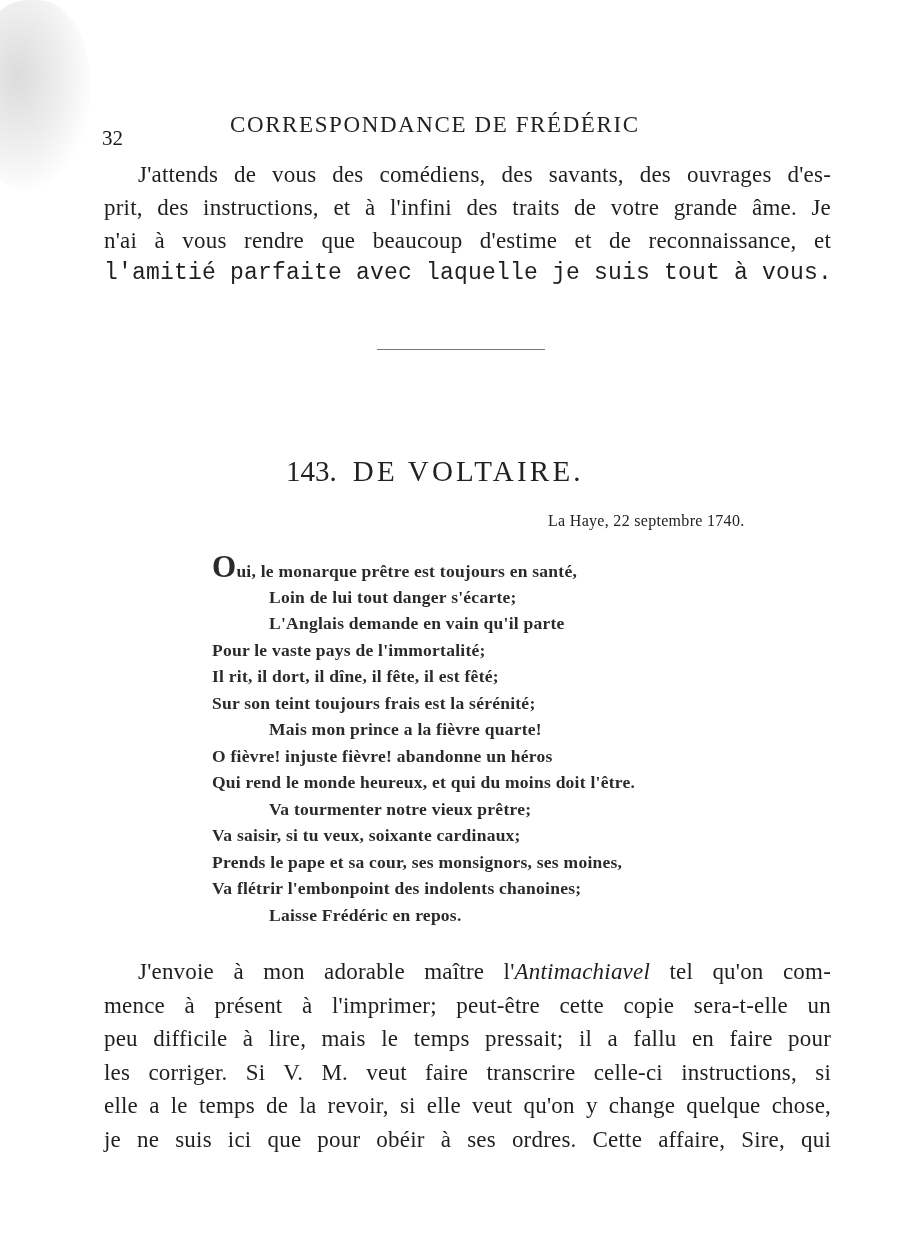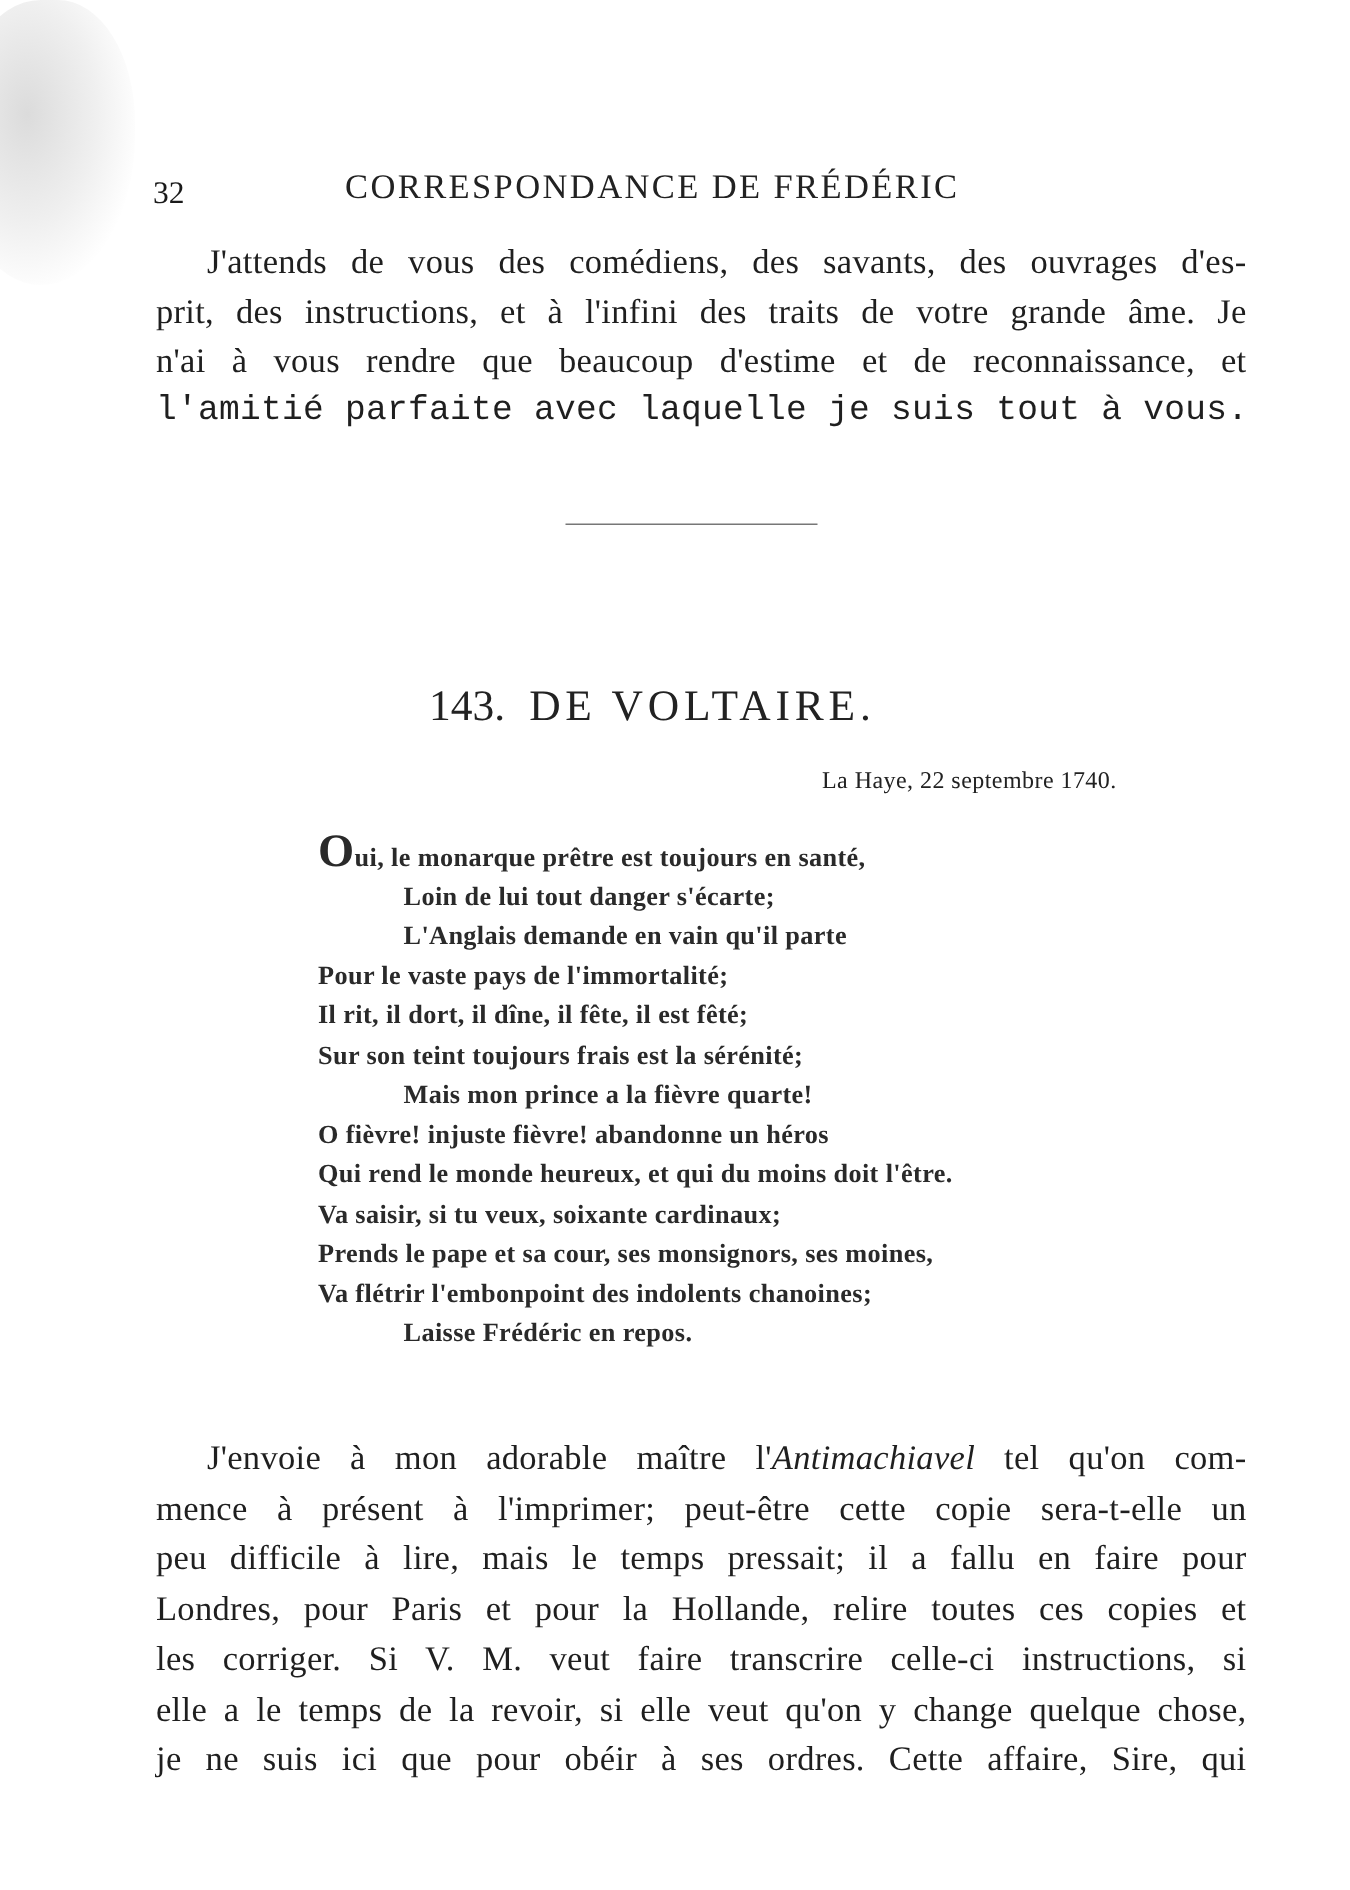--- a/index.html
+++ b/index.html
@@ -20,21 +20,21 @@
       left: -30px;
       top: 0px;
       width: 120px;
       height: 190px;
       border-radius: 50% 45% 55% 50%;
       background: radial-gradient(ellipse at 40% 40%, rgba(190,190,190,0.55) 0%, rgba(210,210,210,0.35) 45%, rgba(255,255,255,0) 75%);
     }
     .page-number {
       position: absolute;
       left: 102px;
-      top: 116px;
+      top: 126px;
       font-size: 21px;
       letter-spacing: 0px;
     }
     .running-head {
       position: absolute;
       left: 230px;
       top: 112px;
       font-size: 23px;
       letter-spacing: 1.6px;
       color: #222;
@@ -149,28 +149,28 @@
   <span class="verse"><span class="dropcap">O</span><span>ui, le monarque prêtre est toujours en santé,</span></span>
   <div id="verses">
       <span class="verse indented">Loin de lui tout danger s'écarte;</span>
       <span class="verse indented">L'Anglais demande en vain qu'il parte</span>
       <span class="verse">Pour le vaste pays de l'immortalité;</span>
       <span class="verse">Il rit, il dort, il dîne, il fête, il est fêté;</span>
       <span class="verse">Sur son teint toujours frais est la sérénité;</span>
       <span class="verse indented">Mais mon prince a la fièvre quarte!</span>
       <span class="verse">O fièvre! injuste fièvre! abandonne un héros</span>
       <span class="verse">Qui rend le monde heureux, et qui du moins doit l'être.</span>
+      <span class="verse indented">Va tourmenter notre vieux prêtre;</span>
       <span class="verse">Va saisir, si tu veux, soixante cardinaux;</span>
       <span class="verse">Prends le pape et sa cour, ses monsignors, ses moines,</span>
       <span class="verse">Va flétrir l'embonpoint des indolents chanoines;</span>
       <span class="verse indented">Laisse Frédéric en repos.</span>
     </div>
 </div>
 
 <div class="prose bottom">
   <span class="line indent"><span>J'envoie à mon adorable maître l'</span><em>Antimachiavel</em><span> tel qu'on com-</span></span>
   <span class="line">mence à présent à l'imprimer; peut-être cette copie sera-t-elle un</span>
   <span class="line">peu difficile à lire, mais le temps pressait; il a fallu en faire pour</span>
-  <span class="line">Londres, pour Paris et pour la Hollande, relire toutes ces copies et</span>
   <span class="line">les corriger.  Si V. M. veut faire transcrire celle-ci instructions, si</span>
   <span class="line">elle a le temps de la revoir, si elle veut qu'on y change quelque chose,</span>
   <span class="line">je ne suis ici que pour obéir à ses ordres.  Cette affaire, Sire, qui</span>
 </div>
 
 </body></html>

